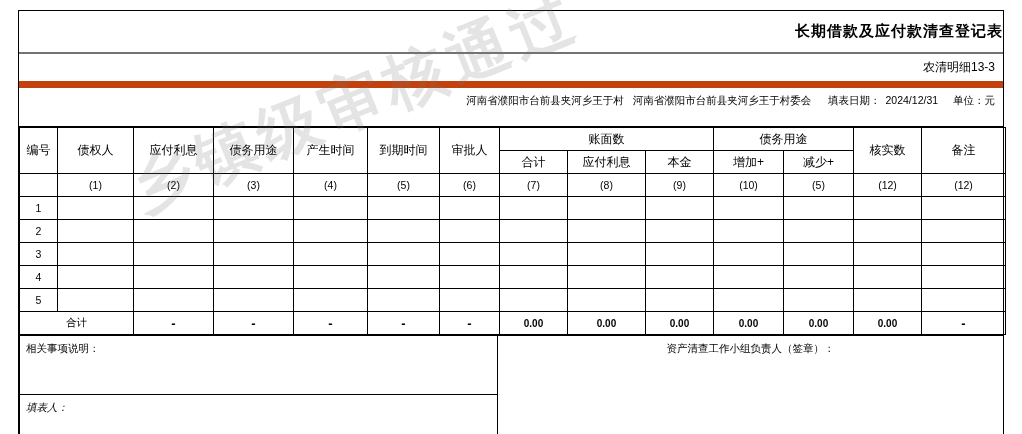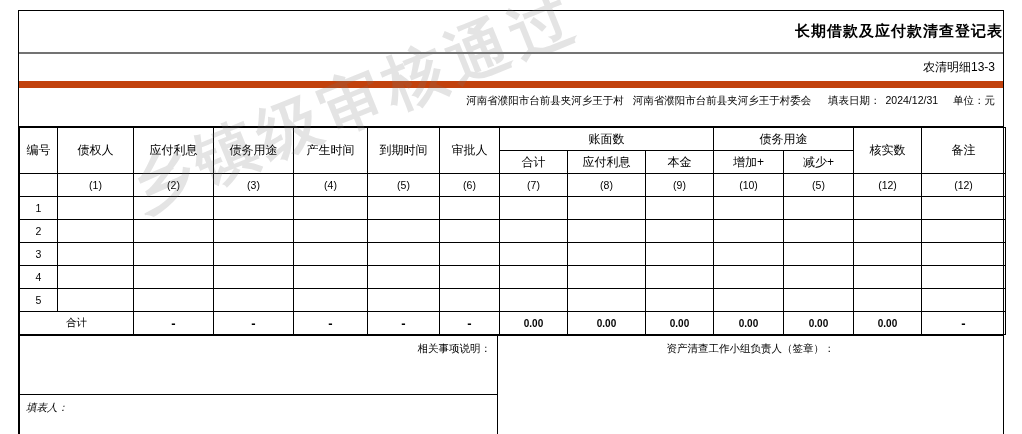--- a/index.html
+++ b/index.html
@@ -93,21 +93,21 @@
     border-collapse: collapse;
     width: 100%;
     table-layout: fixed;
   }
   .notes td {
     border: 1px solid #000;
     vertical-align: top;
     font-size: 10.5px;
     padding: 6px 6px;
   }
-  .notes td.left-top { height: 46px; text-align: right; }
+  .notes td.left-top { height: 46px; }
   .notes td.left-bottom { height: 42px; font-style: italic; }
   .notes td.right-cell { height: 94px; text-align: center; }
 
   .watermark {
     position: absolute;
     left: 0;
     top: 0;
     width: 1022px;
     height: 434px;
     pointer-events: none;

